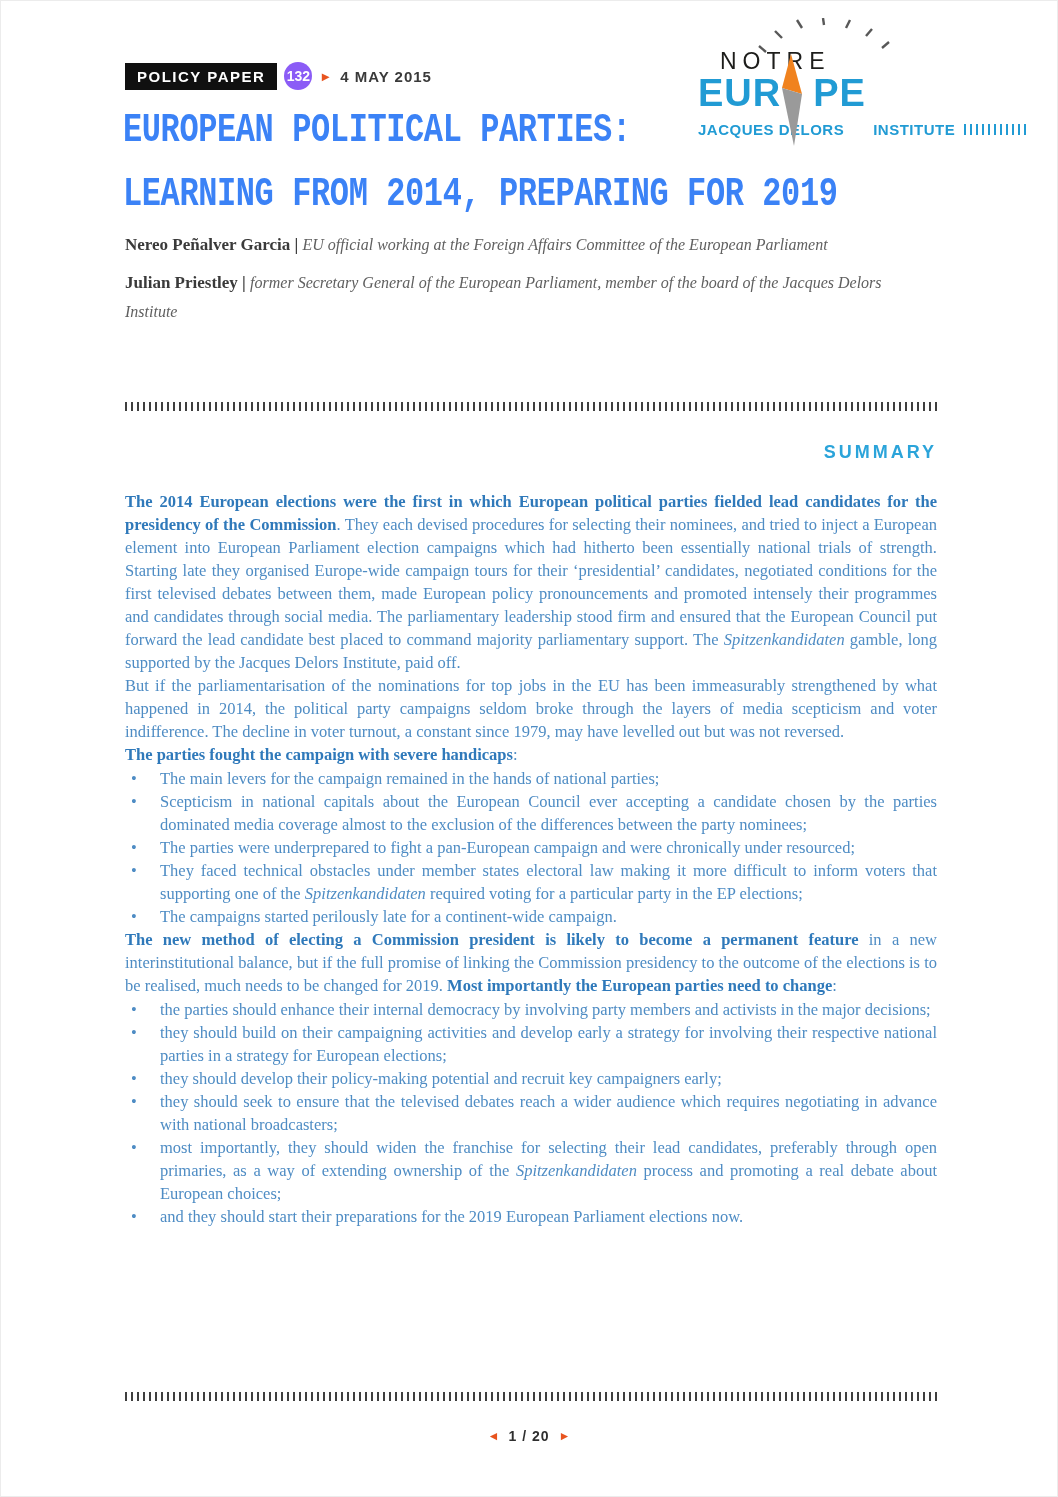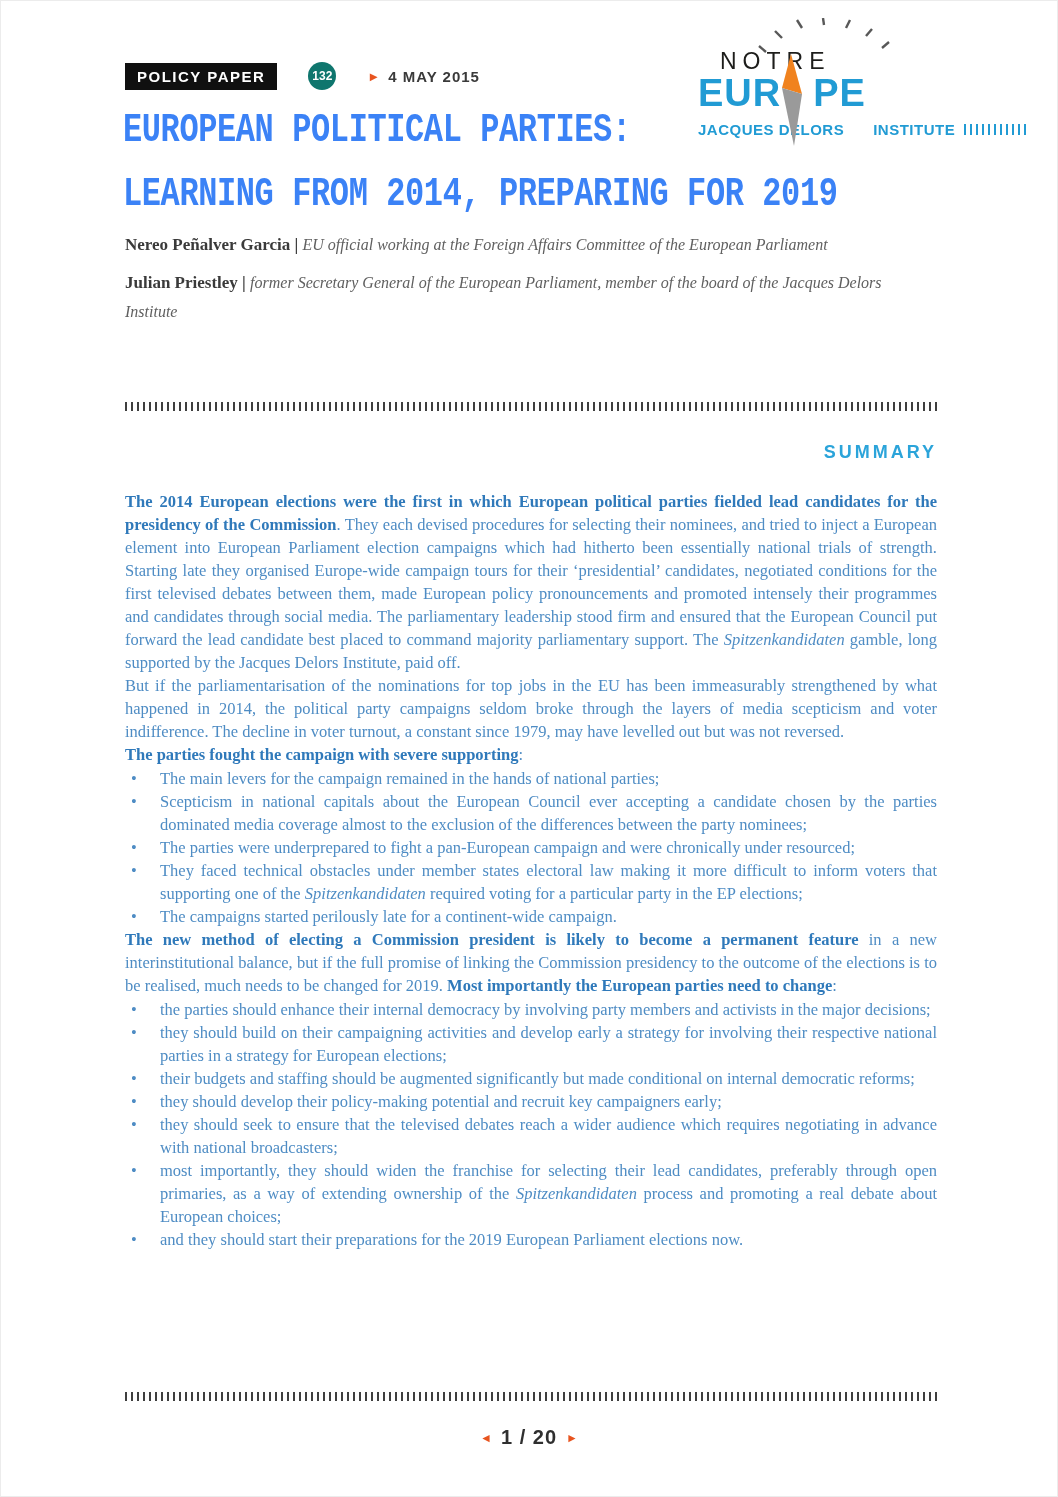--- a/index.html
+++ b/index.html
@@ -5,26 +5,26 @@
   * { margin:0; padding:0; box-sizing:border-box; }
   html,body { background:#ffffff; }
   .page {
     position:relative; width:1058px; height:1497px; margin:0 auto;
     background:#ffffff; overflow:hidden;
     font-family:"Liberation Serif", serif;
     box-shadow: inset 0 0 0 1px #ececec;
   }
 
   
-  .kicker { position:absolute; top:62px; left:125px; display:flex; align-items:center; gap:31px;
+  .kicker { position:absolute; top:62px; left:125px; display:flex; align-items:center; gap:7px;
             font-family:"Liberation Sans", sans-serif; }
   .badge { background:#101010; color:#ffffff; font-weight:bold; font-size:15px;
            letter-spacing:1.5px; padding:5px 12px; }
-  .issue { background:#0f766e; color:#ffffff; width:28px; height:28px; border-radius:50%;
-           display:flex; align-items:center; justify-content:center; font-weight:bold; font-size:12px; }
+  .issue { background:#8b5cf6; color:#ffffff; width:28px; height:28px; border-radius:50%;
+           display:flex; align-items:center; justify-content:center; font-weight:bold; font-size:14px; }
   .date-wrap { display:flex; align-items:center; gap:7px; color:#3a3a3a; font-weight:bold;
                font-size:15px; letter-spacing:1px; }
   .date-arrow { color:#e8541f; font-size:13px; line-height:1; }
 
   
   .logo { position:absolute; top:48px; right:60px; width:300px;
           font-family:"Liberation Sans", sans-serif; }
   .logo-ticks { position:absolute; top:-30px; left:58px; }
   .notre { color:#1d1d1b; font-weight:normal; font-size:23px; letter-spacing:6px; padding-left:22px; }
   .europe-row { position:relative; display:flex; align-items:center; color:#219bd4;
@@ -65,21 +65,21 @@
   .content b { color:#2f79ba; }
   .bullets { list-style:none; margin:1px 0 0 0; }
   .bullets li { position:relative; padding-left:35px; }
   .bullets li::before { content:"\2022"; position:absolute; left:6px; color:#4e8cc4; }
 
   
   .footer { position:absolute; top:1426px; left:0; width:100%; text-align:center;
             font-family:"Liberation Sans", sans-serif; }
   .footer-inner { display:inline-flex; align-items:center; gap:9px; }
   .f-arrow { color:#e8541f; font-size:12px; line-height:1; }
-  .f-page { color:#2f2f2f; font-weight:bold; font-size:20px; letter-spacing:1px; }
+  .f-page { color:#2f2f2f; font-weight:bold; font-size:14px; letter-spacing:1px; }
 </style>
 </head>
 <body>
 
 <div class="page">
 
   <div class="kicker">
     <span class="badge">POLICY PAPER</span>
     <span class="issue">132</span>
     <span class="date-wrap">
@@ -134,36 +134,35 @@
   </div>
 
   <div class="content">
     <div class="sep"></div>
     <div class="summary-heading">SUMMARY</div>
 
     <p><b>The 2014 European elections were the first in which European political parties fielded lead candidates for the presidency of the Commission</b><span>. They each devised procedures for selecting their nominees, and tried to inject a European element into European Parliament election campaigns which had hitherto been essentially national trials of strength. Starting late they organised Europe-wide campaign tours for their ‘presidential’ candidates, negotiated conditions for the first televised debates between them, made European policy pronouncements and promoted intensely their programmes and candidates through social media. The parliamentary leadership stood firm and ensured that the European Council put forward the lead candidate best placed to command majority parliamentary support. The </span><i>Spitzenkandidaten</i><span> gamble, long supported by the Jacques Delors Institute, paid off.</span></p>
 
     <p>But if the parliamentarisation of the nominations for top jobs in the EU has been immeasurably strengthened by what happened in 2014, the political party campaigns seldom broke through the layers of media scepticism and voter indifference. The decline in voter turnout, a constant since 1979, may have levelled out but was not reversed.</p>
 
-    <p class="gap-top"><b>The parties fought the campaign with severe supporting</b><span>:</span></p>
+    <p class="gap-top"><b>The parties fought the campaign with severe handicaps</b><span>:</span></p>
 
     <ul class="bullets">
       <li><span>The main levers for the campaign remained in the hands of national parties;</span><i></i><span></span></li>
       <li><span>Scepticism in national capitals about the European Council ever accepting a candidate chosen by the parties dominated media coverage almost to the exclusion of the differences between the party nominees;</span><i></i><span></span></li>
       <li><span>The parties were underprepared to fight a pan-European campaign and were chronically under resourced;</span><i></i><span></span></li>
       <li><span>They faced technical obstacles under member states electoral law making it more difficult to inform voters that supporting one of the </span><i>Spitzenkandidaten</i><span> required voting for a particular party in the EP elections;</span></li>
       <li><span>The campaigns started perilously late for a continent-wide campaign.</span><i></i><span></span></li>
     </ul>
 
     <p class="gap-top"><b>The new method of electing a Commission president is likely to become a permanent feature</b><span> in a new interinstitutional balance, but if the full promise of linking the Commission presidency to the outcome of the elections is to be realised, much needs to be changed for 2019. </span><b>Most importantly the European parties need to change</b><span>:</span></p>
 
     <ul class="bullets">
       <li><span>the parties should enhance their internal democracy by involving party members and activists in the major decisions;</span><i></i><span></span></li>
       <li><span>they should build on their campaigning activities and develop early a strategy for involving their respective national parties in a strategy for European elections;</span><i></i><span></span></li>
-      <li><span>their budgets and staffing should be augmented significantly but made conditional on internal democratic reforms;</span><i></i><span></span></li>
       <li><span>they should develop their policy-making potential and recruit key campaigners early;</span><i></i><span></span></li>
       <li><span>they should seek to ensure that the televised debates reach a wider audience which requires negotiating in advance with national broadcasters;</span><i></i><span></span></li>
       <li><span>most importantly, they should widen the franchise for selecting their lead candidates, preferably through open primaries, as a way of extending ownership of the </span><i>Spitzenkandidaten</i><span> process and promoting a real debate about European choices;</span></li>
       <li><span>and they should start their preparations for the 2019 European Parliament elections now.</span><i></i><span></span></li>
     </ul>
   </div>
 
   <div class="sep sep-bottom"></div>
 
   <div class="footer">

